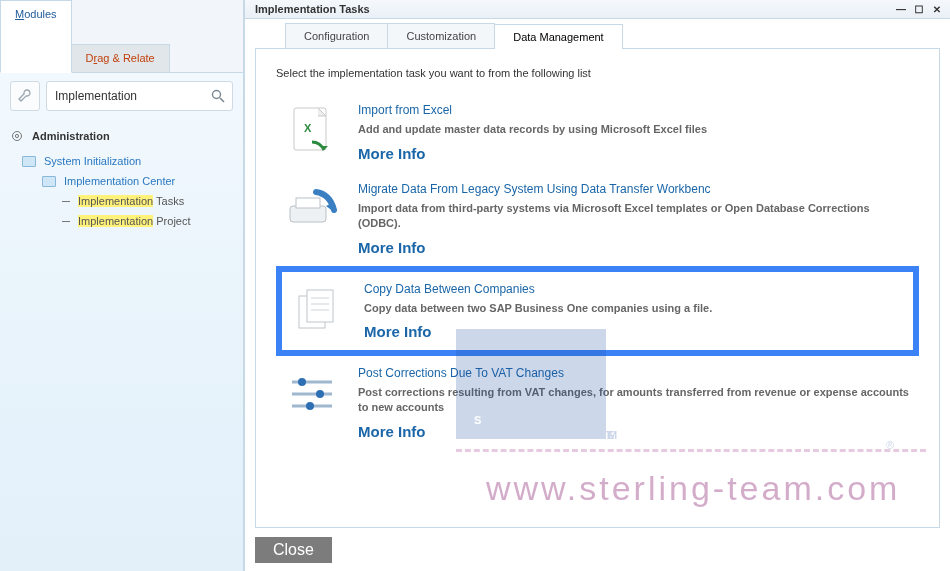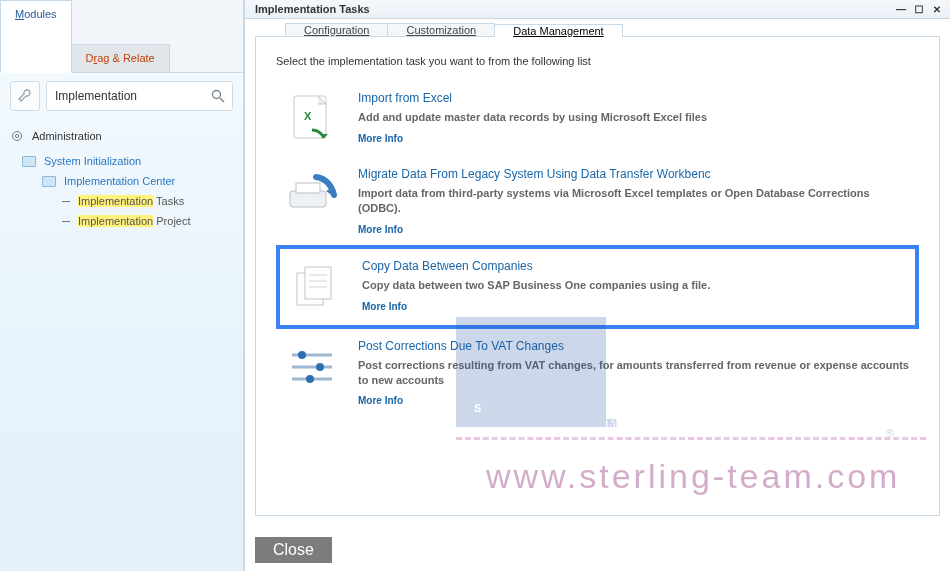--- a/index.html
+++ b/index.html
@@ -13,51 +13,51 @@
   .side-tab.active { background:#fff; border:1px solid #c7d9e6; border-bottom:1px solid #fff; margin-bottom:-1px; }
   .side-tab.inactive { background:#e1e6ea; color:#c2410c; border:1px solid #c7d9e6; border-bottom:none; margin-left:-1px;margin-top:44px;}
   .side-tab .u { text-decoration: underline; }
 
   .search-row { display:flex; align-items:center; padding:8px 10px; gap:6px; }
   .wrench-box { width:30px; height:30px; border:1px solid #d0dae3; border-radius:3px; display:flex; align-items:center; justify-content:center; background:#fafcfe;}
   .search-input { flex:1; height:30px; border:1px solid #d0dae3; border-radius:3px; background:#fff; position:relative; display:flex; align-items:center; padding:0 8px;}
   .search-input input { border:none; outline:none; width:100%; font-size:12px; color:#333; background:transparent;}
   .mag { position:absolute; right:6px; top:6px; }
 
-  .admin-header { display:flex; align-items:center; gap:8px; padding:10px 10px 6px 10px; font-weight:normal; font-size:12px; color:#333;}
+  .admin-header { display:flex; align-items:center; gap:8px; padding:10px 10px 6px 10px; font-weight:bold; font-size:12px; color:#333;}
   .tree { padding: 2px 0 0 4px;}
   .tree-row { display:flex; align-items:center; gap:8px; padding:4px 6px 4px 18px; color:#2a78c2; font-size:12px; cursor:pointer;}
   .tree-row.child { padding-left:38px;}
   .tree-row.leaf { padding-left:58px; color:#555;}
   .folder-icon { width:14px; height:11px; background:#cfe6f7; border:1px solid #8ab8d9; border-radius:1px; position:relative; flex-shrink:0;}
   .dash { width:8px; height:1px; background:#777; flex-shrink:0;}
   .hl { background:#fff27a; }
 
   
   .panel { flex:1; display:flex; flex-direction:column; background:#fff; border-left:1px solid #c7d9e6;}
   .titlebar { display:flex; align-items:center; background:linear-gradient(#f5f9fc,#e9f0f6); border-bottom:1px solid #c7d9e6; padding:3px 6px 3px 10px; font-size:12px; font-weight:bold; color:#333;}
   .titlebar .spacer { flex:1;}
   .winctrl { width:14px; height:12px; margin-left:4px; display:flex; align-items:center; justify-content:center; cursor:pointer; font-size:10px; color:#333;}
   .panel-body { flex:1; position:relative; padding:0; overflow:hidden;}
 
   .sub-tabs { display:flex; margin: 4px 0 0 40px; position:relative; z-index:2;}
-  .sub-tab { padding:0 18px; border:1px solid #c7d9e6; border-bottom:none; background:#f3f7fa; color:#444; font-size:11px; cursor:pointer; margin-right:-1px;text-decoration:underline;}
+  .sub-tab { padding:6px 18px; border:1px solid #c7d9e6; border-bottom:none; background:#f3f7fa; color:#444; font-size:11px; cursor:pointer; margin-right:-1px;}
   .sub-tab.active { background:#fff; font-weight:normal; color:#000; position:relative; top:1px;}
   .content-frame { border:1px solid #c7d9e6; margin:0 10px 0 10px; height:480px; padding:18px 20px 20px 20px; position:relative; background:#fff;}
 
   .intro { color:#333; margin-bottom:14px;}
 
   .task { display:flex; gap:16px; padding:10px 6px 10px 6px; position:relative;}
   .task .iconbox { width:60px; height:56px; flex-shrink:0; display:flex; align-items:center; justify-content:center;}
   .task .textcol {}
   .task-title { color:#1a66a8; font-weight:normal; font-size:12px; margin-bottom:5px;}
   .task-desc { color:#666; font-size:11px; margin-bottom:8px; line-height:1.35;font-weight:bold;}
-  .more-info { color:#1a66a8; font-weight:bold; font-size:10px; cursor:pointer;}
-
-  .red-box { border:4px solid #3b82f6; }
+  .more-info { color:#1a66a8; font-weight:bold; font-size:15px; cursor:pointer;}
+
+  .red-box { border:6px solid #3b82f6; }
 
   .footer { padding:8px 10px; }
   .close-btn { background:#7c7c7c; color:#fff; border:none; padding:4px 18px; font-size:16px; cursor:pointer;}
 
   
   .watermark { position:absolute; left:200px; top:260px; pointer-events:none; opacity:0.22; font-family: Arial, sans-serif; }
   .wm-url { position:absolute; left:230px; top:420px; pointer-events:none; color:#b06aa0; font-size:34px; letter-spacing:3px; opacity:0.55; font-family: Arial;}
   .wm-dash { position:absolute; left:200px; top:400px; width:470px; border-top:3px dashed #d7a0c8; opacity:0.55; pointer-events:none;}
 
   

